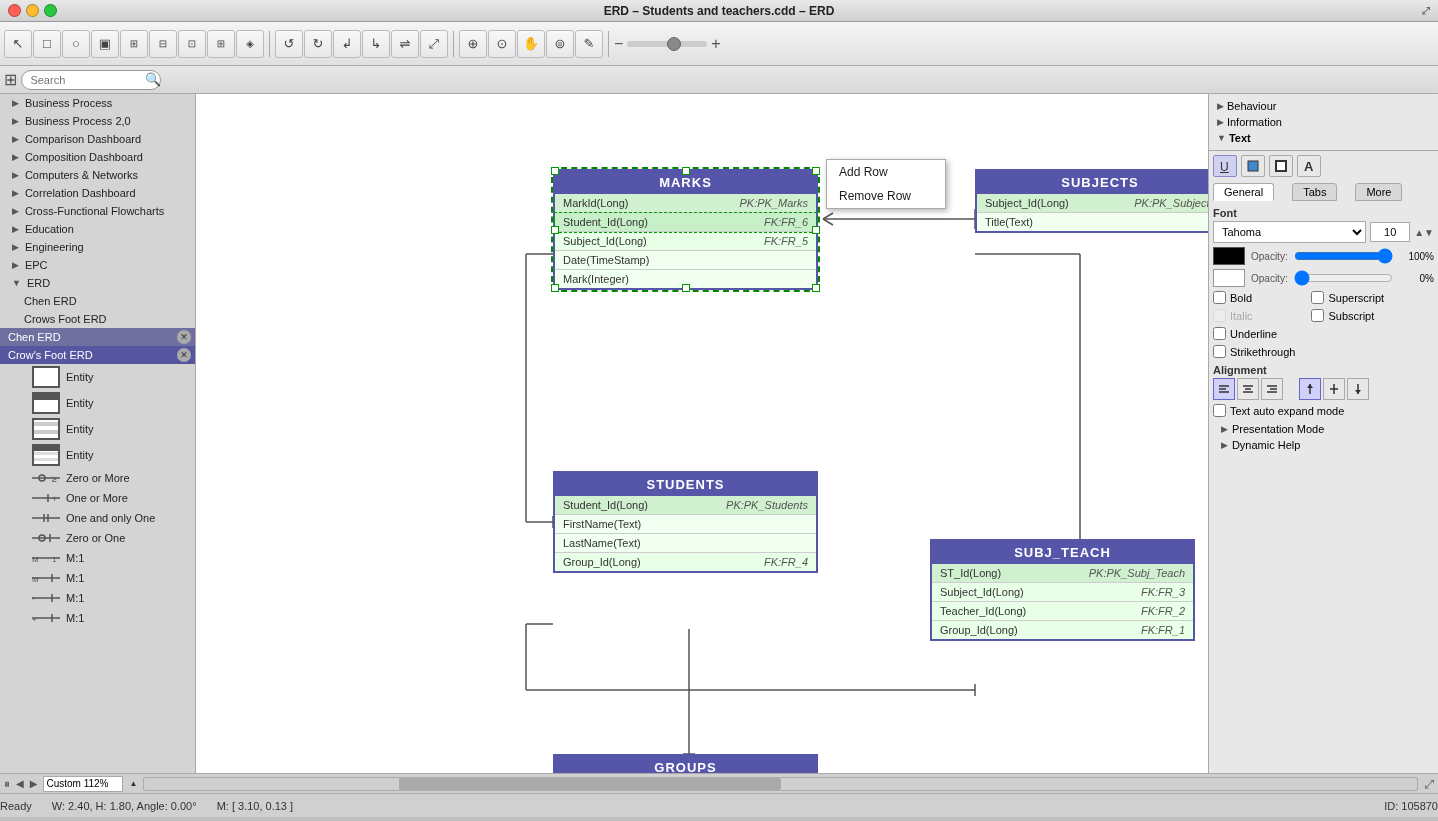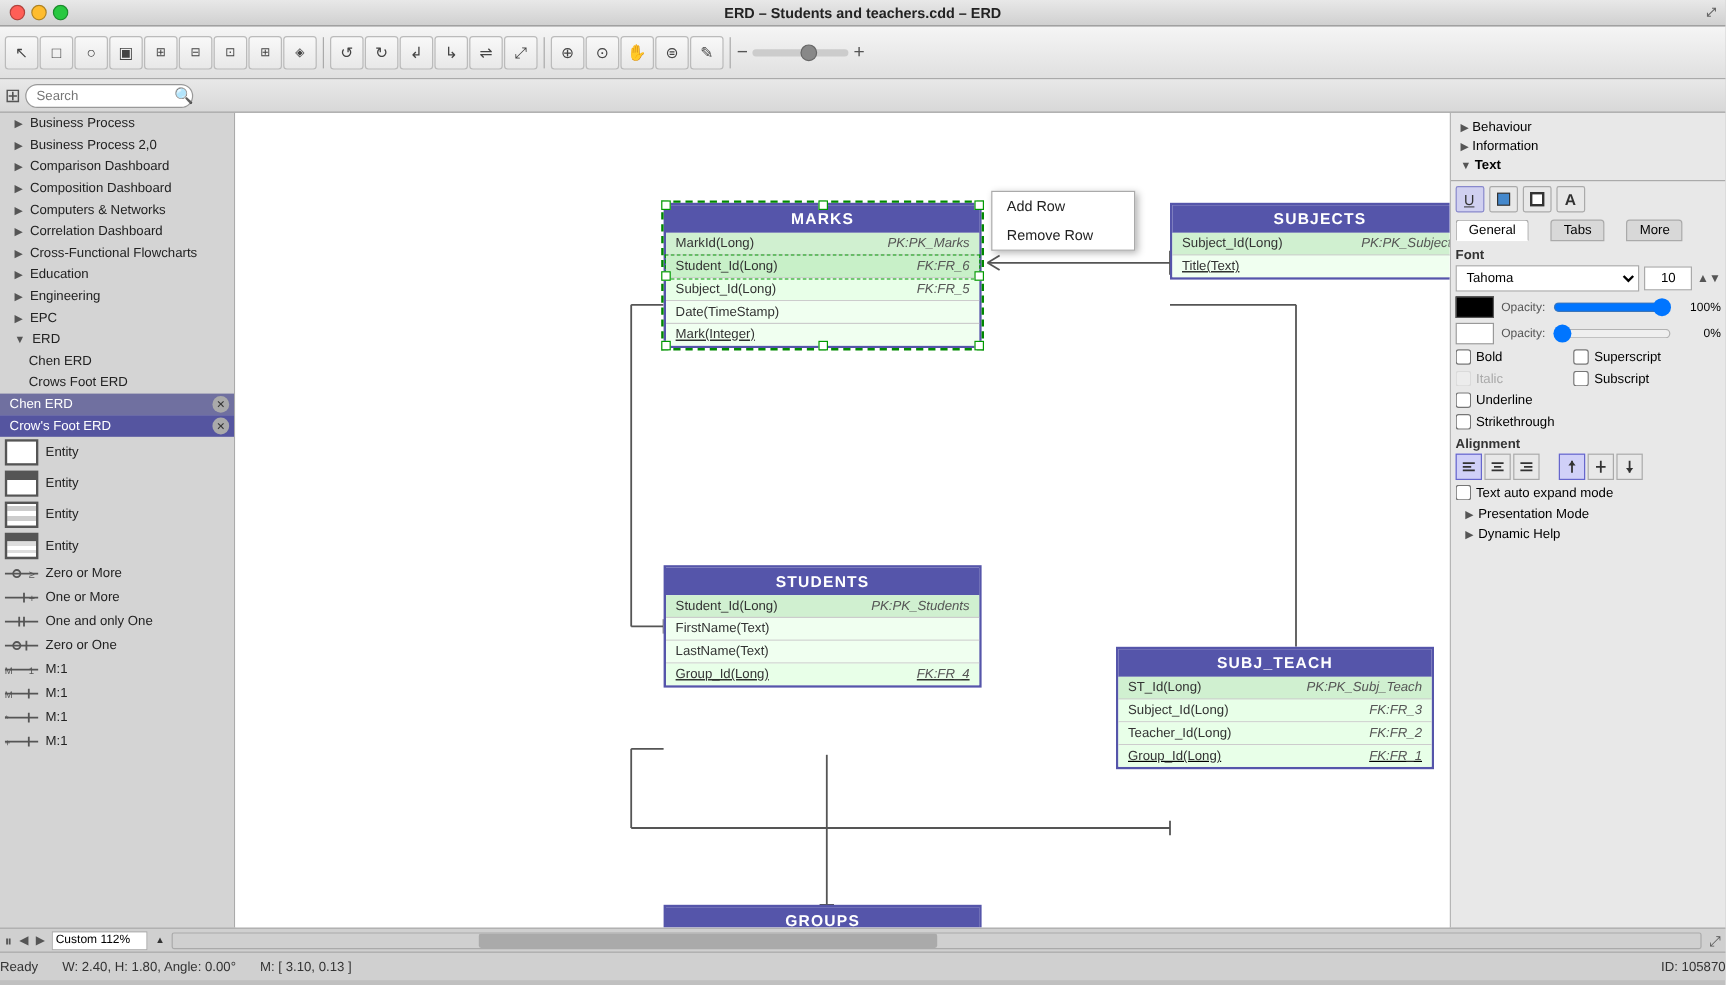--- a/index.html
+++ b/index.html
@@ -115,20 +115,21 @@
 
     
     .sidebar-entity {
       display: flex;
       align-items: center;
       padding: 2px 4px;
       gap: 6px;
       cursor: pointer;
       font-size: 11px;
       color: #222;
+      margin-left: 28px;
     }
     .entity-icon {
       width: 28px; height: 24px;
       border: 2px solid #666;
       background: white;
       flex-shrink: 0;
       display: flex; align-items: center; justify-content: center;
       font-size: 8px;
     }
     .entity-icon.has-header { border-top: 6px solid #666; }
@@ -163,21 +164,21 @@
       font-size: 13px;
       letter-spacing: 1px;
     }
     .erd-table-row {
       display: flex;
       justify-content: space-between;
       padding: 3px 8px;
       border-bottom: 1px solid #ccc;
       font-size: 11px;
     }
-    .erd-table-row:last-child { border-bottom: none; text-decoration: underline; }
+    .erd-table-row:last-child { border-bottom: none; }
     .erd-table-row.pk { background: #d0f0d0; }
     .erd-table-row.fk { background: #e8ffe8; }
     .erd-table-row.normal { background: #f0fff0; }
     .erd-table-row.selected { background: #c8f0c8; outline: 1px dashed #009900; }
     .col-name { color: #333; }
     .col-constraint { color: #555; font-style: italic; }
 
     
     .erd-table.selected {
       outline: 2px dashed #008800;

